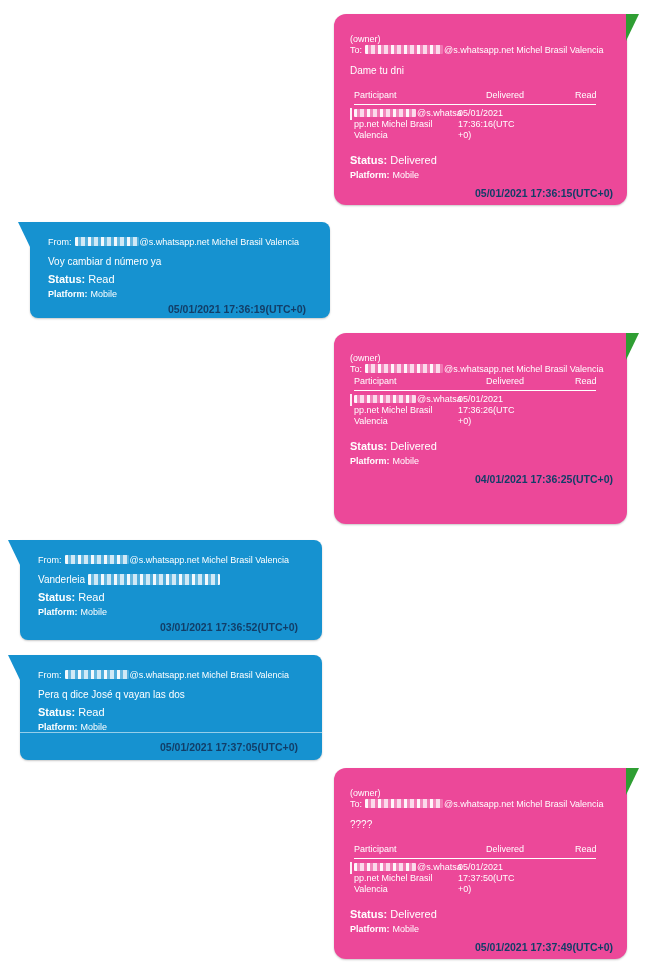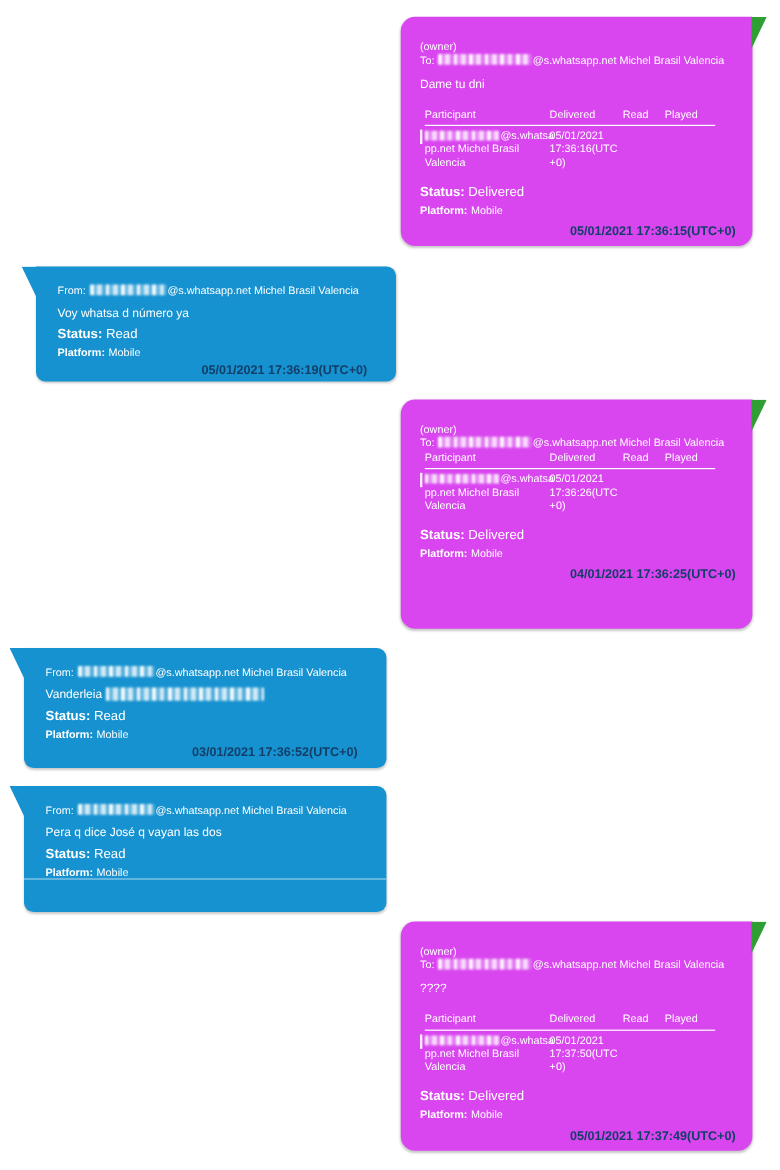--- a/index.html
+++ b/index.html
@@ -5,21 +5,21 @@
   html,body{margin:0;padding:0;}
   body{
     width:650px;height:975px;background:#ffffff;position:relative;
     font-family:"Liberation Sans", sans-serif;overflow:hidden;
   }
   .bubble{
     position:absolute;color:#ffffff;box-sizing:border-box;
     box-shadow:0 1px 2px rgba(0,0,0,.22);
   }
   .outgoing{
-    background:#d946ef;border-radius:12px;border-top-right-radius:0;
+    background:#ec4899;border-radius:12px;border-top-right-radius:0;
     left:334px;width:293px;height:191px;padding:20px 14px 0 16px;
   }
   .incoming{
     background:#1692d0;border-radius:8px;border-top-left-radius:0;
     padding:15px 24px 0 18px;
   }
   .tail{position:absolute;top:0;width:13px;height:27px;}
   .tail-out{right:-12px;background:#2f9e33;clip-path:polygon(0 0,100% 0,0 100%);}
   .tail-in{left:-12px;background:#1692d0;clip-path:polygon(0 0,100% 0,100% 100%);}
 
@@ -43,21 +43,21 @@
   .timestamp{
     color:#123e68;font-size:10.5px;line-height:12px;text-align:right;
     margin-top:6px;
     font-weight:bold;
   }
   .incoming .timestamp{margin-top:3px;}
   .m5 .timestamp{margin-top:8px;}
 
   .rtable{margin-left:4px;width:242px;font-size:9px;}
   .trow{display:grid;grid-template-columns:104px 61px 35px 42px;}
-  .thead{line-height:12px;padding-bottom:3px;border-bottom:1.5px solid #ffffff;}
+  .thead{line-height:12px;padding-bottom:3px;border-bottom:1.5px solid #ffffff;gap:28px;}
   .tbody{padding-top:3px;line-height:11px;position:relative;}
   .tbody::before{
     content:"";position:absolute;left:-4px;top:3px;width:1.5px;height:12px;
     background:rgba(255,255,255,.9);
   }
   .cell{white-space:nowrap;}
 
   .redact{
     display:inline-block;height:9px;border-radius:1px;
     margin:0 1px -1px 3px;vertical-align:baseline;
@@ -115,21 +115,21 @@
     <span class="lbl">Platform:</span><span>Mobile</span>
   </div>
   <div class="timestamp">05/01/2021 17:36:15(UTC+0)</div>
 </div>
 
 <div class="bubble incoming m2">
   <div class="tail tail-in"></div>
   <div class="meta">
     <span>From:</span><span class="redact w-from"></span><span>@s.whatsapp.net Michel Brasil Valencia</span>
   </div>
-  <div class="msg-body">Voy whatsa d número ya</div>
+  <div class="msg-body">Voy cambiar d número ya</div>
   <div class="status-line">
     <span class="lbl">Status:</span><span>Read</span>
   </div>
   <div class="platform-line">
     <span class="lbl">Platform:</span><span>Mobile</span>
   </div>
   <div class="timestamp">05/01/2021 17:36:19(UTC+0)</div>
 </div>
 
 <div class="bubble outgoing m3">
@@ -192,20 +192,21 @@
     <span>From:</span><span class="redact w-from"></span><span>@s.whatsapp.net Michel Brasil Valencia</span>
   </div>
   <div class="msg-body">Pera q dice José q vayan las dos</div>
   <div class="status-line">
     <span class="lbl">Status:</span><span>Read</span>
   </div>
   <div class="platform-line">
     <span class="lbl">Platform:</span><span>Mobile</span>
   </div>
   <div class="divider"></div>
+  <div class="timestamp">05/01/2021 17:37:05(UTC+0)</div>
 </div>
 
 <div class="bubble outgoing m6">
   <div class="tail tail-out"></div>
   <div class="meta">(owner)</div>
   <div class="meta">
     <span>To:</span><span class="redact w-to"></span><span>@s.whatsapp.net Michel Brasil Valencia</span>
   </div>
   <div class="msg-body">????</div>
   <div class="rtable">

